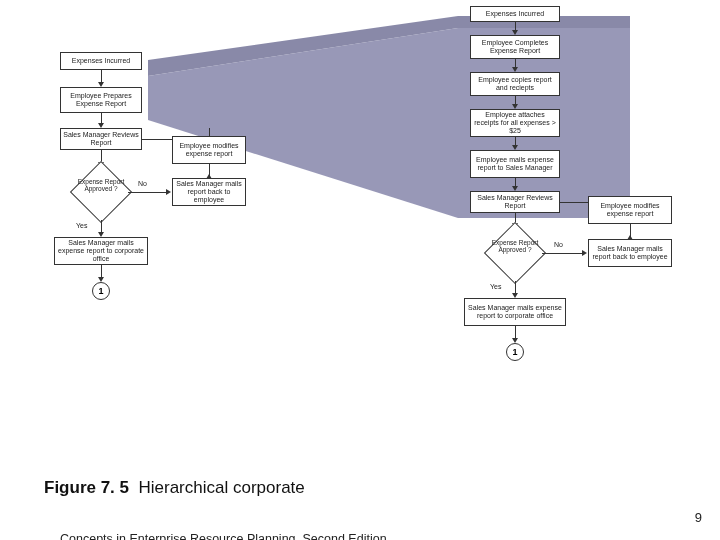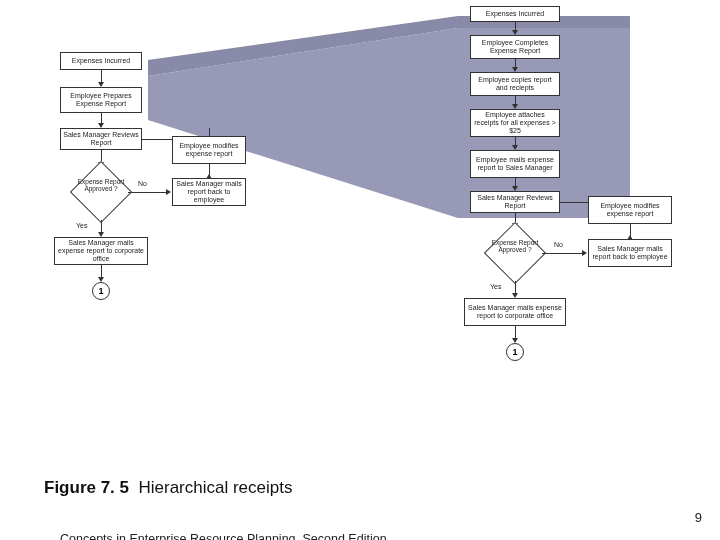--- a/index.html
+++ b/index.html
@@ -232,16 +232,16 @@
   <div class="arrow-down" style="left:512px; top:338px;"></div>
 
   <div class="connector" style="left:506px; top:343px;">
       <span>1</span>
     </div>
 
 </div>
 
 <div class="caption">
   <b>Figure 7. 5</b>
-  &nbsp;<span>Hierarchical receipts</span>
+  &nbsp;<span>Hierarchical corporate</span>
 </div>
 <div class="footer-left">Concepts in Enterprise Resource Planning, Second Edition</div>
 <div class="footer-right">9</div>
 
 </body></html>

